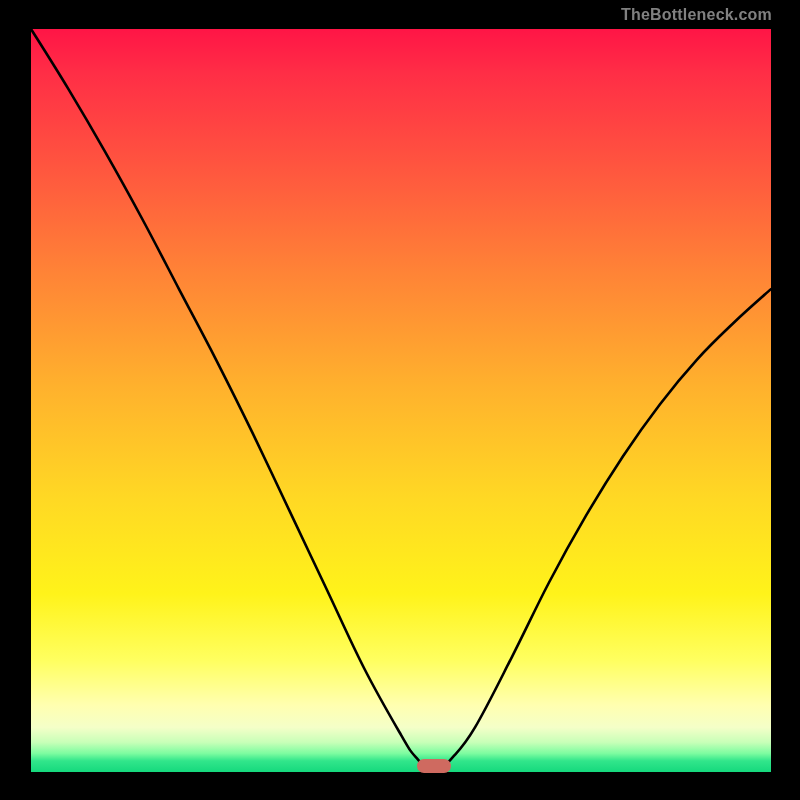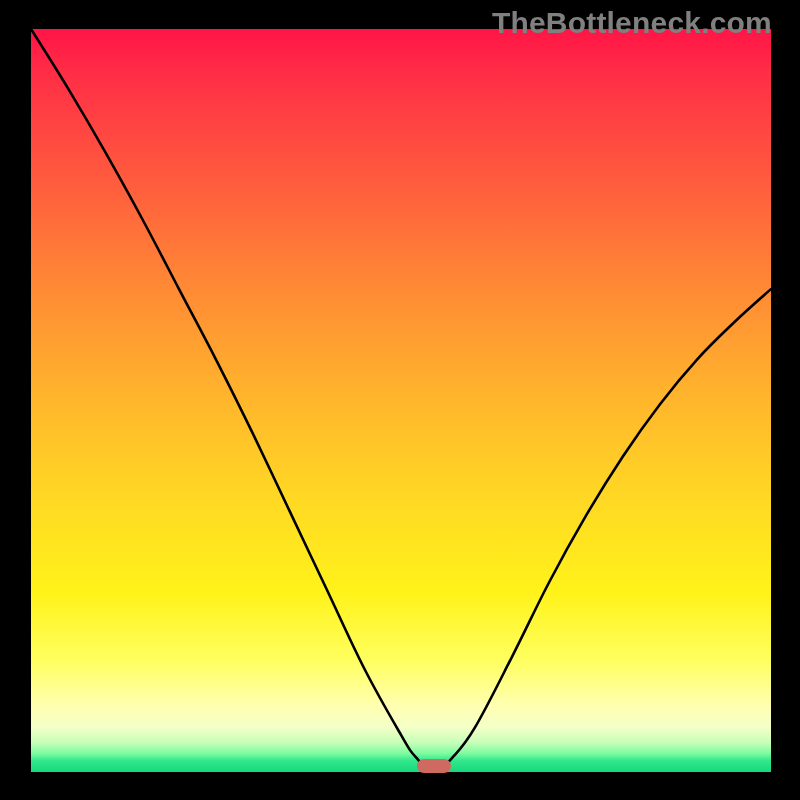--- a/index.html
+++ b/index.html
@@ -41,21 +41,21 @@
       #c8ffb8 96%,
       #7dfca0 97.5%,
       #32e68b 98.5%,
       #15d97d 100%
     );
   }
   .watermark {
     position: absolute;
     top: 6px;
     right: 28px;
-    font-size: 30px;
+    font-size: 16px;
     font-weight: 600;
     color: #808080;
     letter-spacing: 0.2px;
   }
   svg.curve {
     position: absolute;
     left: 31px;
     top: 29px;
     width: 740px;
     height: 743px;

